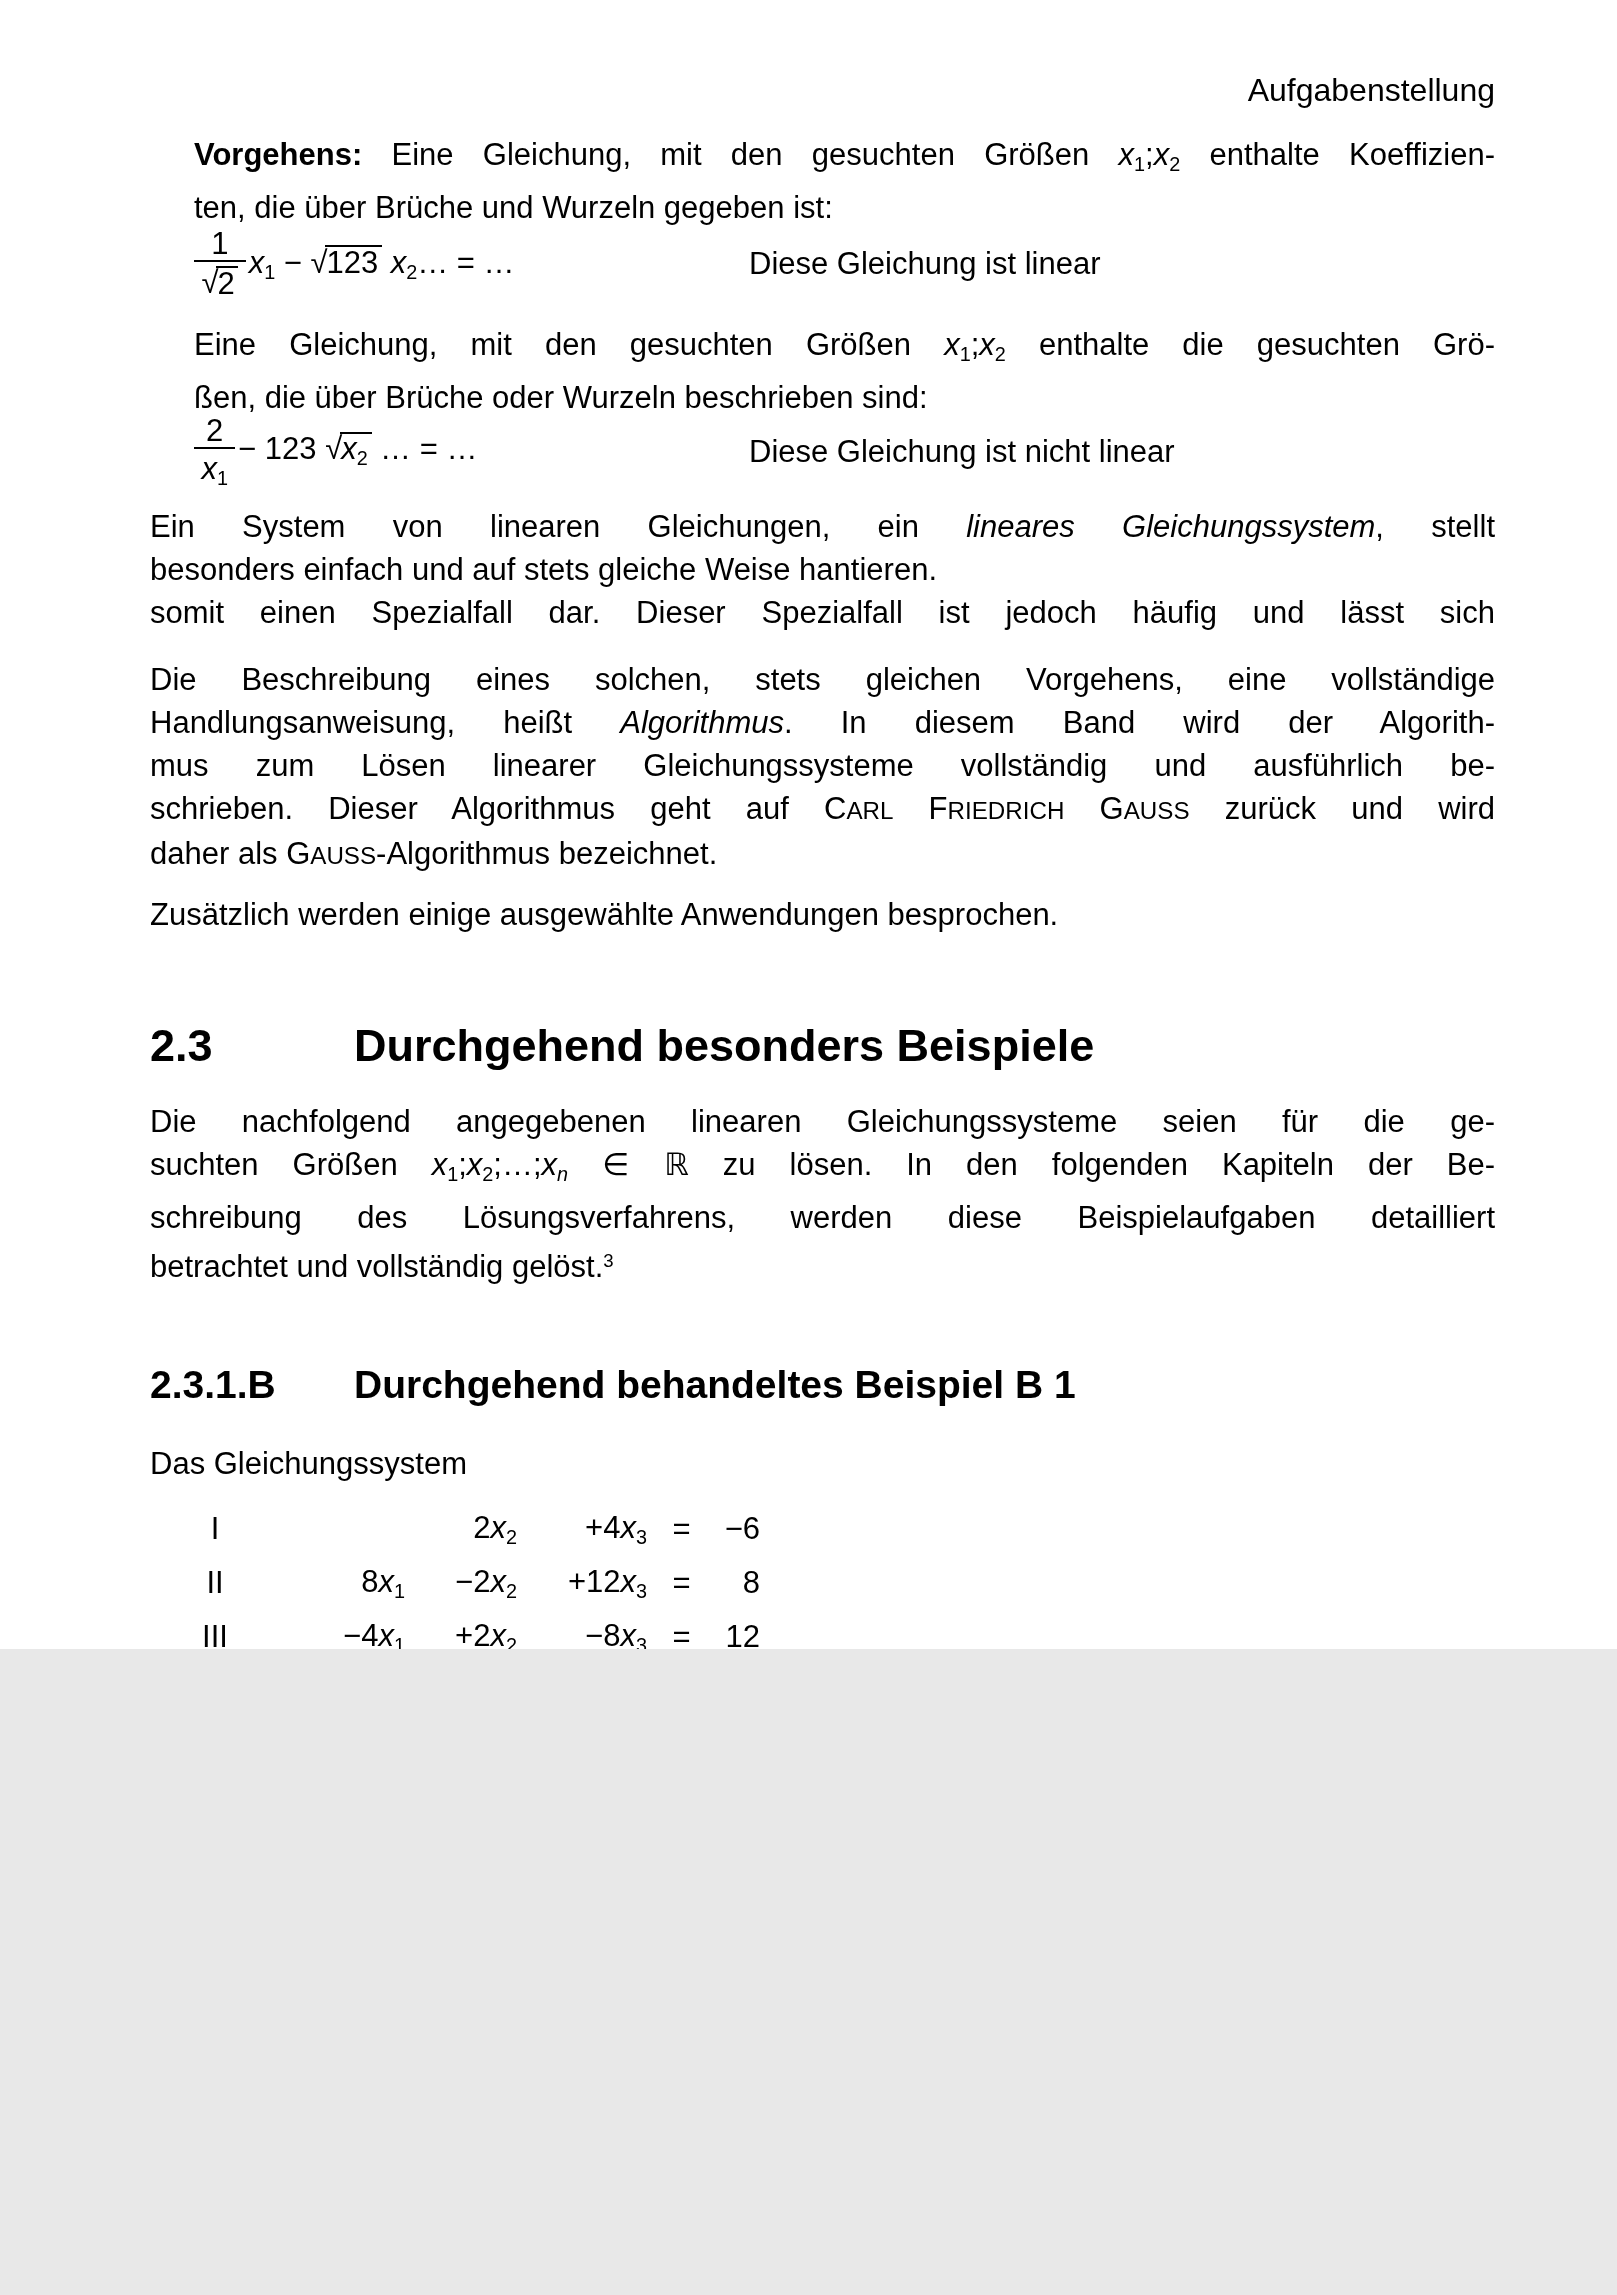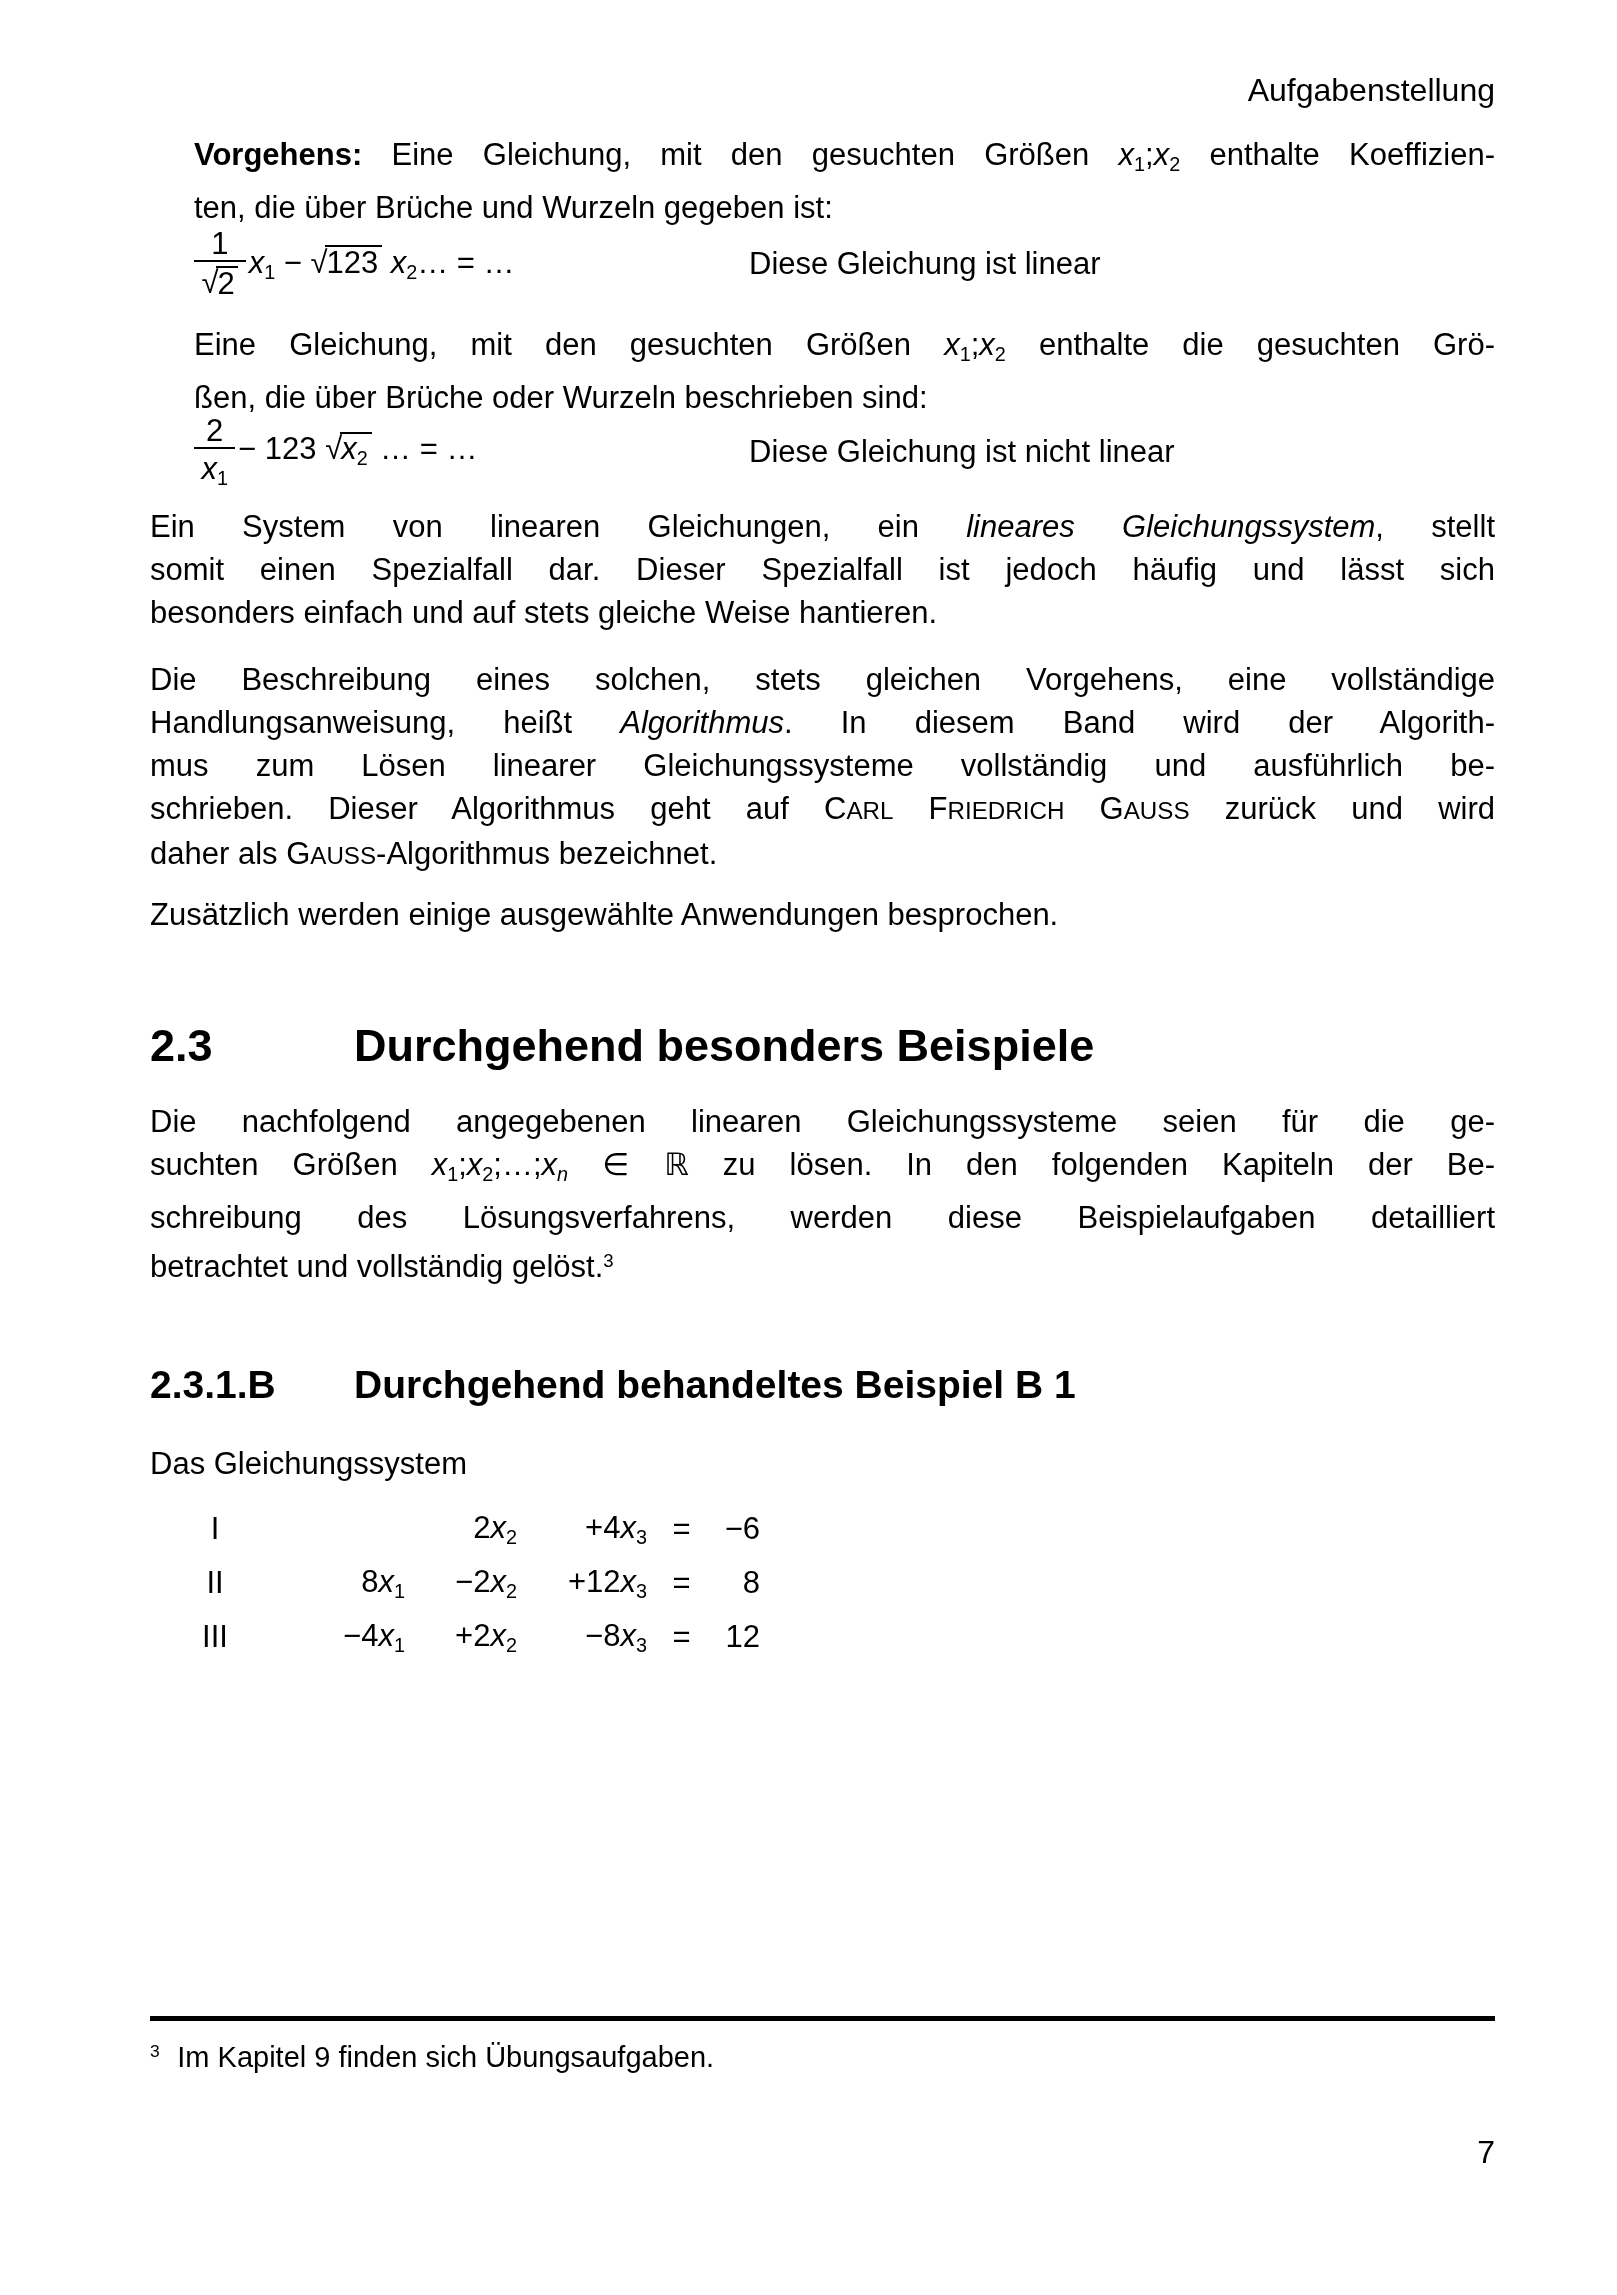--- a/index.html
+++ b/index.html
@@ -1,18 +1,18 @@
 <!DOCTYPE html>
 <html style="font-size:7.4px"><head>
 <meta charset="utf-8">
 <style>
   html,body { margin:0; padding:0; background:#e8e8e8; }
   .page {
     position:relative;
-    width:1618px; height:2295px;
+    width:1618px; height:1649px;
     background:#ffffff;
     color:#000000;
     font-family:"Liberation Sans","DejaVu Sans",sans-serif;
     overflow:hidden;
   }
   .abs { position:absolute; }
   .para { font-size:31px; line-height:43px; }
   .line { white-space:nowrap; }
   .line.just { text-align:justify; text-align-last:justify; white-space:normal; }
   .seg-b { font-weight:bold; }
@@ -84,22 +84,22 @@
     <span class="frac">
       <span class="num">2</span>
       <span class="den"><span class="seg-i">x</span><span class="seg-sub">1</span></span>
     </span>
     <span class="eq-body"><span> − 123 </span><span>√</span><span class="seg-vinc"><span class="seg-i">x</span><span class="seg-sub">2</span></span><span> … = …</span></span>
     <span class="eq-caption">Diese Gleichung ist nicht linear</span>
   </div>
 
   <div class="abs para p3">
       <div class="line just"><span>Ein System von linearen Gleichungen, ein </span><span class="seg-i">lineares Gleichungssystem</span><span>, stellt</span></div>
+      <div class="line"><span>besonders einfach und auf stets gleiche Weise hantieren.</span></div>
       <div class="line just"><span>somit einen Spezialfall dar. Dieser Spezialfall ist jedoch häufig und lässt sich</span></div>
-      <div class="line"><span>besonders einfach und auf stets gleiche Weise hantieren.</span></div>
     </div>
 
   <div class="abs para p4">
       <div class="line just"><span>Die Beschreibung eines solchen, stets gleichen Vorgehens, eine vollständige</span></div>
       <div class="line just"><span>Handlungsanweisung, heißt </span><span class="seg-i">Algorithmus</span><span>. In diesem Band wird der Algorith-</span></div>
       <div class="line just"><span>mus zum Lösen linearer Gleichungssysteme vollständig und ausführlich be-</span></div>
       <div class="line just"><span>schrieben. Dieser Algorithmus geht auf C</span><span class="seg-sc">ARL</span><span> F</span><span class="seg-sc">RIEDRICH</span><span> G</span><span class="seg-sc">AUSS</span><span> zurück und wird</span></div>
       <div class="line"><span>daher als G</span><span class="seg-sc">AUSS</span><span>-Algorithmus bezeichnet.</span></div>
     </div>
 

